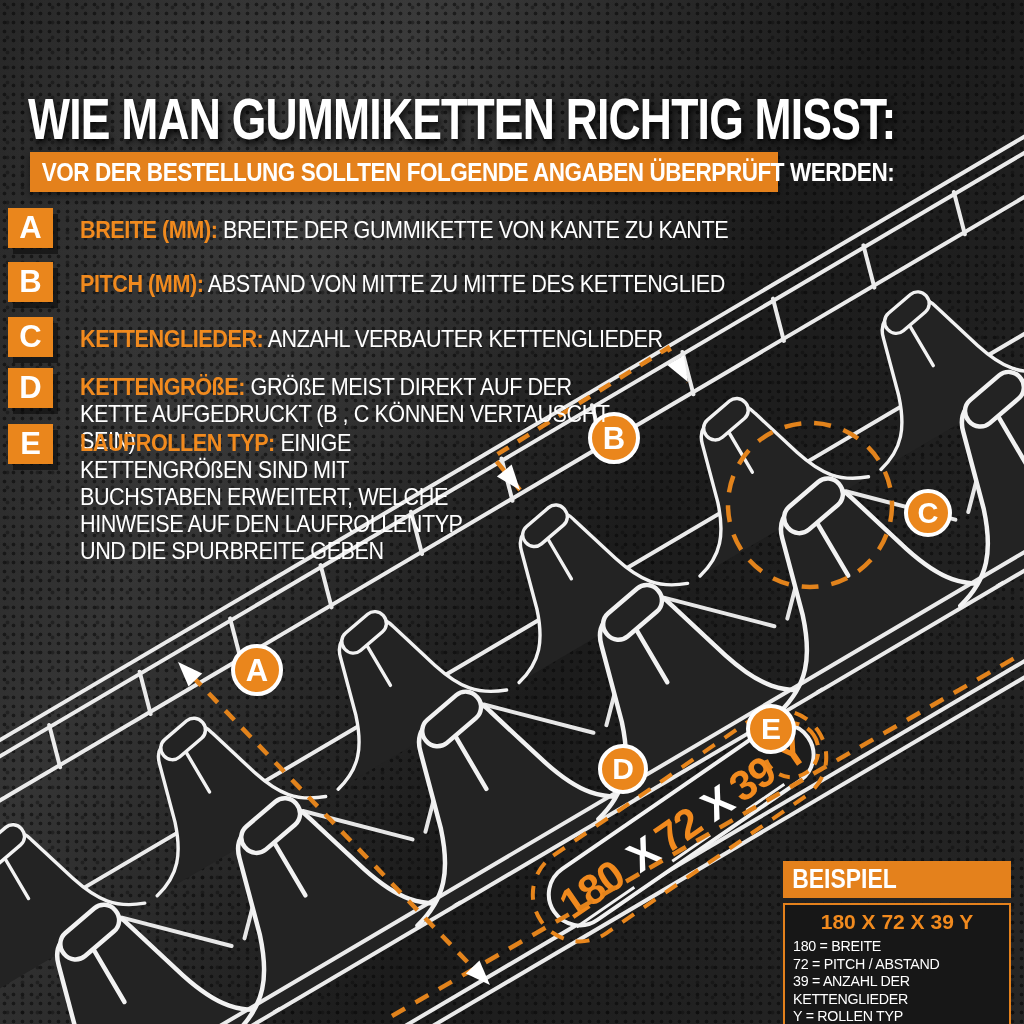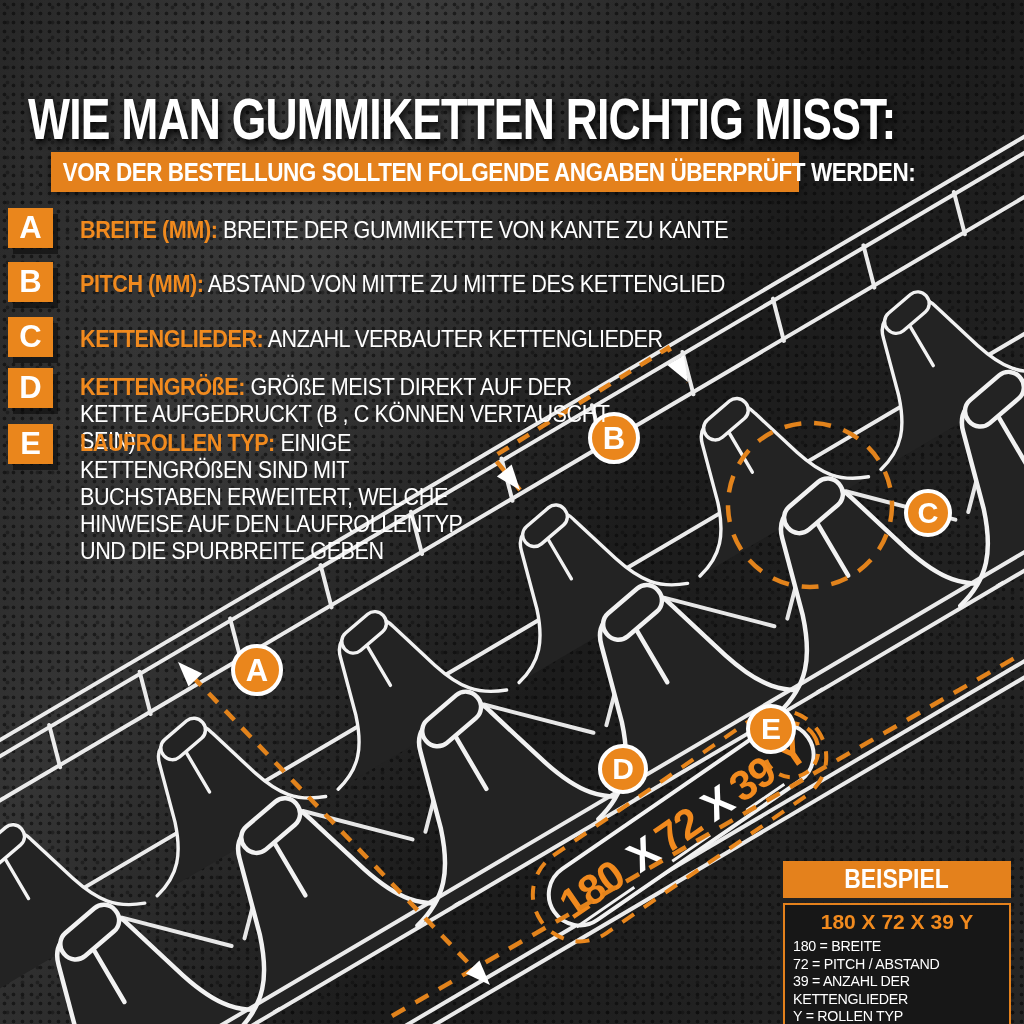--- a/index.html
+++ b/index.html
@@ -19,21 +19,20 @@
   .title{
     position:absolute;left:28px;top:48px;width:990px;
     color:#fff;font-size:57px;font-weight:800;letter-spacing:-1px;white-space:nowrap;
     transform:scaleX(.78);transform-origin:left center;
     text-shadow:3px 4px 9px rgba(0,0,0,.85);
   }
   .banner{
     position:absolute;left:30px;top:152px;width:748px;height:40px;
     background:#E4811C;color:#fff;display:flex;align-items:center;
     box-shadow:0 3px 8px rgba(0,0,0,.45);
-    margin-left:21px;
   }
   .banner span{
     font-size:25px;font-weight:700;padding-left:13px;white-space:nowrap;
     transform:scaleX(.9);transform-origin:left center;letter-spacing:-.5px;
   }
   .legend-row{position:absolute;left:8px;display:flex;align-items:flex-start;}
   .chip{
     width:45px;height:40px;background:#EA861C;color:#fff;flex:0 0 45px;
     display:flex;align-items:center;justify-content:center;
     font-size:31px;font-weight:700;box-shadow:5px 6px 0 rgba(0,0,0,.45);
@@ -43,21 +42,21 @@
     line-height:27px;letter-spacing:-.5px;
     transform:scaleX(.9);transform-origin:left top;
   }
   .row-single .ltext{white-space:nowrap;margin-top:8px;}
   .ltext b{color:#F18A1E;font-weight:700;}
   .row-d .ltext{width:590px;}
   .row-e .ltext{width:452px;}
 
   .example{position:absolute;left:783px;top:861px;width:228px;}
   .ex-head{
-    height:37px;background:#E4811C;display:flex;align-items:center;justify-content:center;
+    height:37px;background:#E4811C;display:flex;align-items:center;
     color:#fff;font-size:27px;font-weight:800;letter-spacing:0;
   }
   .ex-head span{transform:scaleX(.85);}
   .ex-body{
     margin-top:5px;border:2px solid #E4811C;background:#171717;
     padding:3px 8px 7px 8px;
   }
   .ex-code{
     color:#F18A1E;font-size:21px;font-weight:800;text-align:center;margin:2px 0 3px 0;
     letter-spacing:0;

